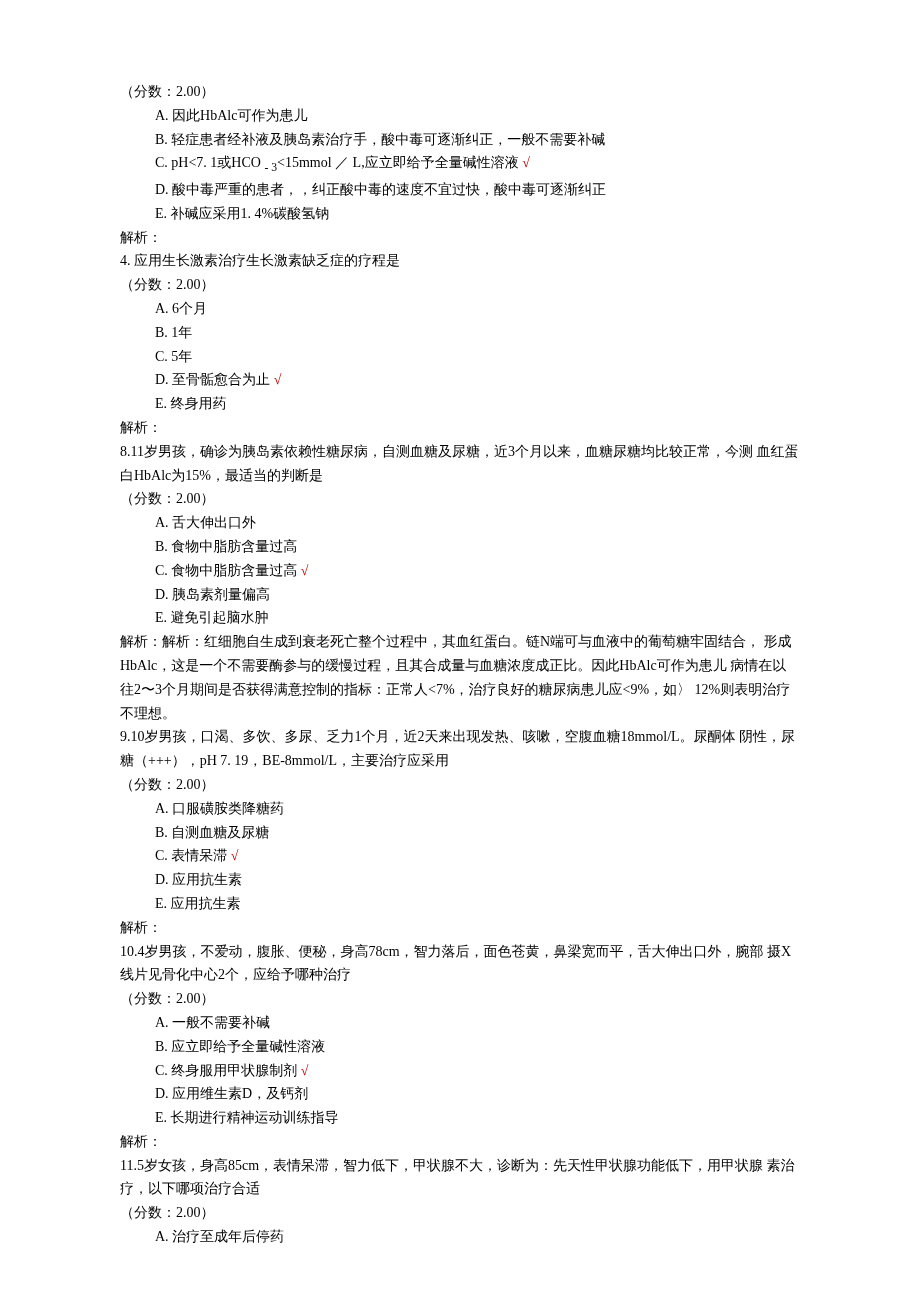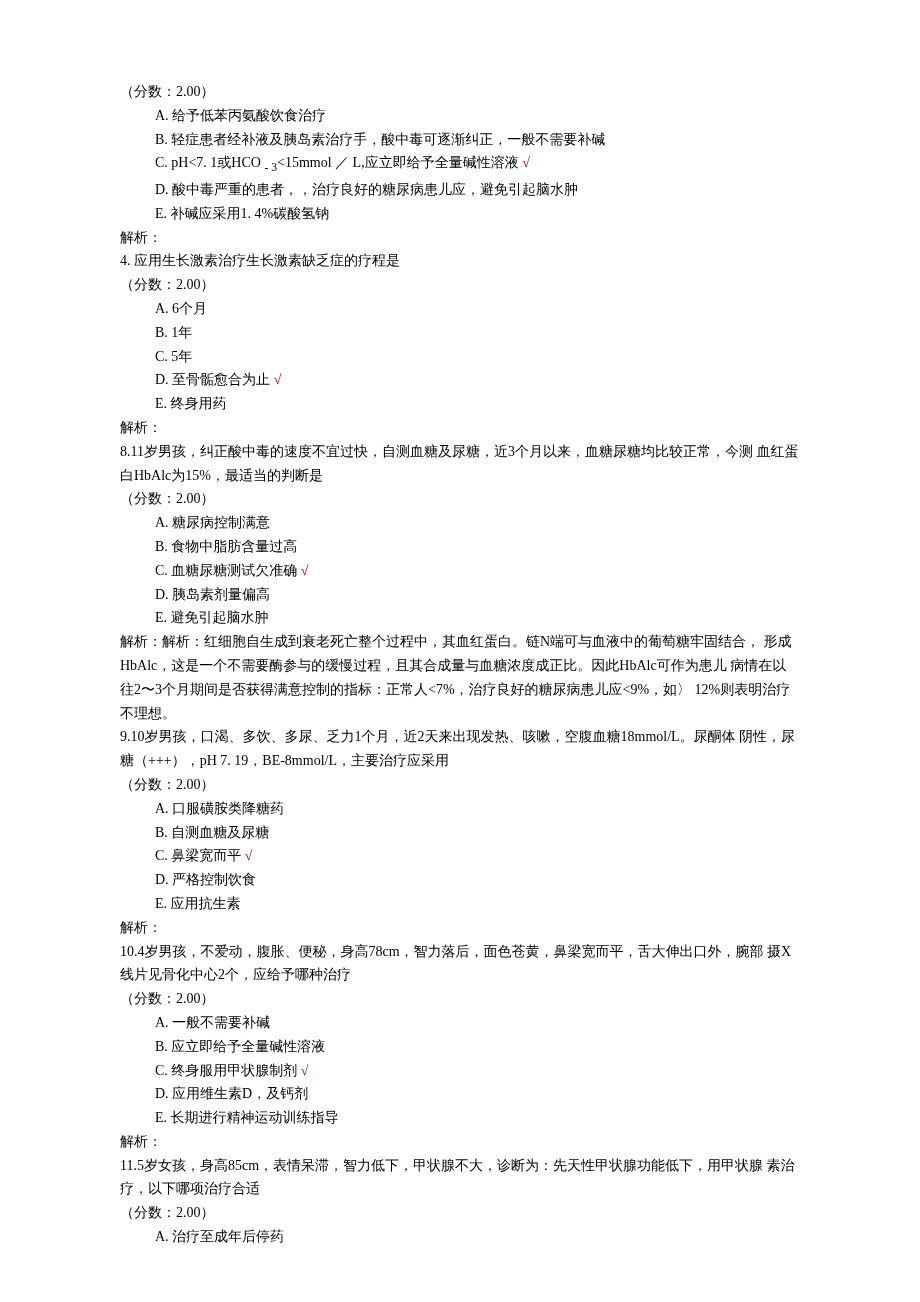--- a/index.html
+++ b/index.html
@@ -17,51 +17,51 @@
   .score { }
   .option { padding-left: 1.5em; }
   .correct { color: #c00000; }
   .analysis { }
   .question { }
 </style>
 </head>
 <body>
 
 <div class="line score">（分数：2.00）</div>
-<div class="line option">　A. 给予低苯丙氨酸饮食治疗</div>
+<div class="line option">　A. 因此HbAlc可作为患儿</div>
 <div class="line option">　B. 轻症患者经补液及胰岛素治疗手，酸中毒可逐渐纠正，一般不需要补碱</div>
 <div class="line option"><span>　C. pH&lt;7. 1或HCO </span><sub>- 3</sub><span>&lt;15mmol ／ L,应立即给予全量碱性溶液 </span><span class="correct">√</span></div>
-<div class="line option">　D. 酸中毒严重的患者，，治疗良好的糖尿病患儿应，避免引起脑水肿</div>
+<div class="line option">　D. 酸中毒严重的患者，，纠正酸中毒的速度不宜过快，酸中毒可逐渐纠正</div>
 <div class="line option">　E. 补碱应采用1. 4%碳酸氢钠</div>
 <div class="line analysis">解析：</div>
 
 <div class="line question">4. 应用生长激素治疗生长激素缺乏症的疗程是</div>
 <div class="line score">（分数：2.00）</div>
 <div class="line option">　A. 6个月</div>
 <div class="line option">　B. 1年</div>
 <div class="line option">　C. 5年</div>
 <div class="line option"><span>　D. 至骨骺愈合为止 </span><span class="correct">√</span></div>
 <div class="line option">　E. 终身用药</div>
 <div class="line analysis">解析：</div>
 
-<div class="line question">8.11岁男孩，纠正酸中毒的速度不宜过快，自测血糖及尿糖，近3个月以来，血糖尿糖均比较正常，今测 血红蛋白HbAlc为15%，最适当的判断是</div>
+<div class="line question">8.11岁男孩，确诊为胰岛素依赖性糖尿病，自测血糖及尿糖，近3个月以来，血糖尿糖均比较正常，今测 血红蛋白HbAlc为15%，最适当的判断是</div>
 <div class="line score">（分数：2.00）</div>
-<div class="line option">　A. 糖尿病控制满意</div>
+<div class="line option">　A. 舌大伸出口外</div>
 <div class="line option">　B. 食物中脂肪含量过高</div>
-<div class="line option"><span>　C. 血糖尿糖测试欠准确 </span><span class="correct">√</span></div>
+<div class="line option"><span>　C. 食物中脂肪含量过高 </span><span class="correct">√</span></div>
 <div class="line option">　D. 胰岛素剂量偏高</div>
 <div class="line option">　E. 避免引起脑水肿</div>
 <div class="line analysis">解析：解析：红细胞自生成到衰老死亡整个过程中，其血红蛋白。链N端可与血液中的葡萄糖牢固结合， 形成HbAlc，这是一个不需要酶参与的缓慢过程，且其合成量与血糖浓度成正比。因此HbAlc可作为患儿 病情在以往2〜3个月期间是否获得满意控制的指标：正常人&lt;7%，治疗良好的糖尿病患儿应&lt;9%，如〉 12%则表明治疗不理想。</div>
 
 <div class="line question">9.10岁男孩，口渴、多饮、多尿、乏力1个月，近2天来出现发热、咳嗽，空腹血糖18mmol/L。尿酮体 阴性，尿糖（+++），pH 7. 19，BE-8mmol/L，主要治疗应采用</div>
 <div class="line score">（分数：2.00）</div>
 <div class="line option">　A. 口服磺胺类降糖药</div>
 <div class="line option">　B. 自测血糖及尿糖</div>
-<div class="line option"><span>　C. 鼻梁宽而平 </span><span class="correct">√</span></div>
-<div class="line option">　D. 严格控制饮食</div>
+<div class="line option"><span>　C. 表情呆滞 </span><span class="correct">√</span></div>
+<div class="line option">　D. 应用抗生素</div>
 <div class="line option">　E. 应用抗生素</div>
 <div class="line analysis">解析：</div>
 
 <div class="line question">10.4岁男孩，不爱动，腹胀、便秘，身高78cm，智力落后，面色苍黄，鼻梁宽而平，舌大伸出口外，腕部 摄X线片见骨化中心2个，应给予哪种治疗</div>
 <div class="line score">（分数：2.00）</div>
 <div class="line option">　A. 一般不需要补碱</div>
 <div class="line option">　B. 应立即给予全量碱性溶液</div>
 <div class="line option"><span>　C. 终身服用甲状腺制剂 </span><span class="correct">√</span></div>
 <div class="line option">　D. 应用维生素D，及钙剂</div>
 <div class="line option">　E. 长期进行精神运动训练指导</div>

